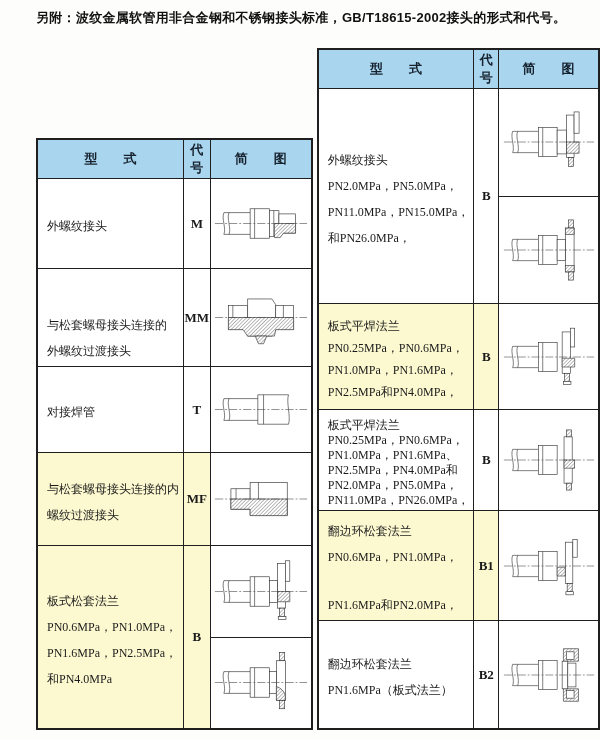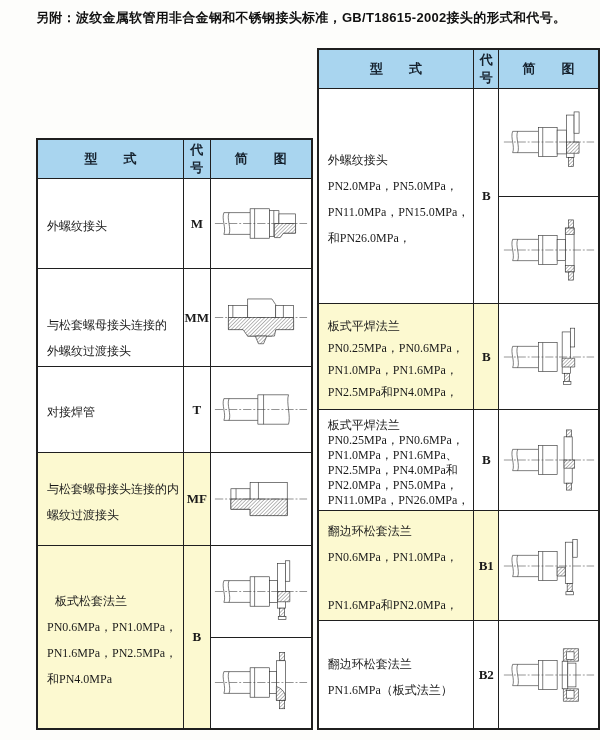--- a/index.html
+++ b/index.html
@@ -151,21 +151,21 @@
     <path d="M28,50 H116 V76 H58 V66 H28 Z" fill="url(#hp)" stroke="#333"></path>
                   </g>
                   <path d="M3,50 H147" fill="none" stroke="#444" stroke-width="0.9" stroke-dasharray="13 3 3 3"></path>
                 </svg>
               </div>
             </div>
           </td>
         </tr>
         <tr style="height: 182px;">
           <td class="type bg-yellow">
-            <div class="typeline" style="line-height: 26px; margin-left: 8px;">板式松套法兰</div>
+            <div class="typeline" style="line-height: 26px;">板式松套法兰</div>
             <div class="typeline" style="line-height: 26px;">PN0.6MPa，PN1.0MPa，</div>
             <div class="typeline" style="line-height: 26px;">PN1.6MPa，PN2.5MPa，</div>
             <div class="typeline" style="line-height: 26px;">和PN4.0MPa</div>
           </td>
           <td class="code bg-yellow">B</td>
           <td class="diagram">
             <div class="diagstack" style="height: 182px;">
               <div class="diag split-top">
                 <svg class="fitting" viewBox="0 0 150 100" width="96" height="81" preserveAspectRatio="xMidYMid meet">
                   <g stroke="#333" stroke-width="1" fill="none">

